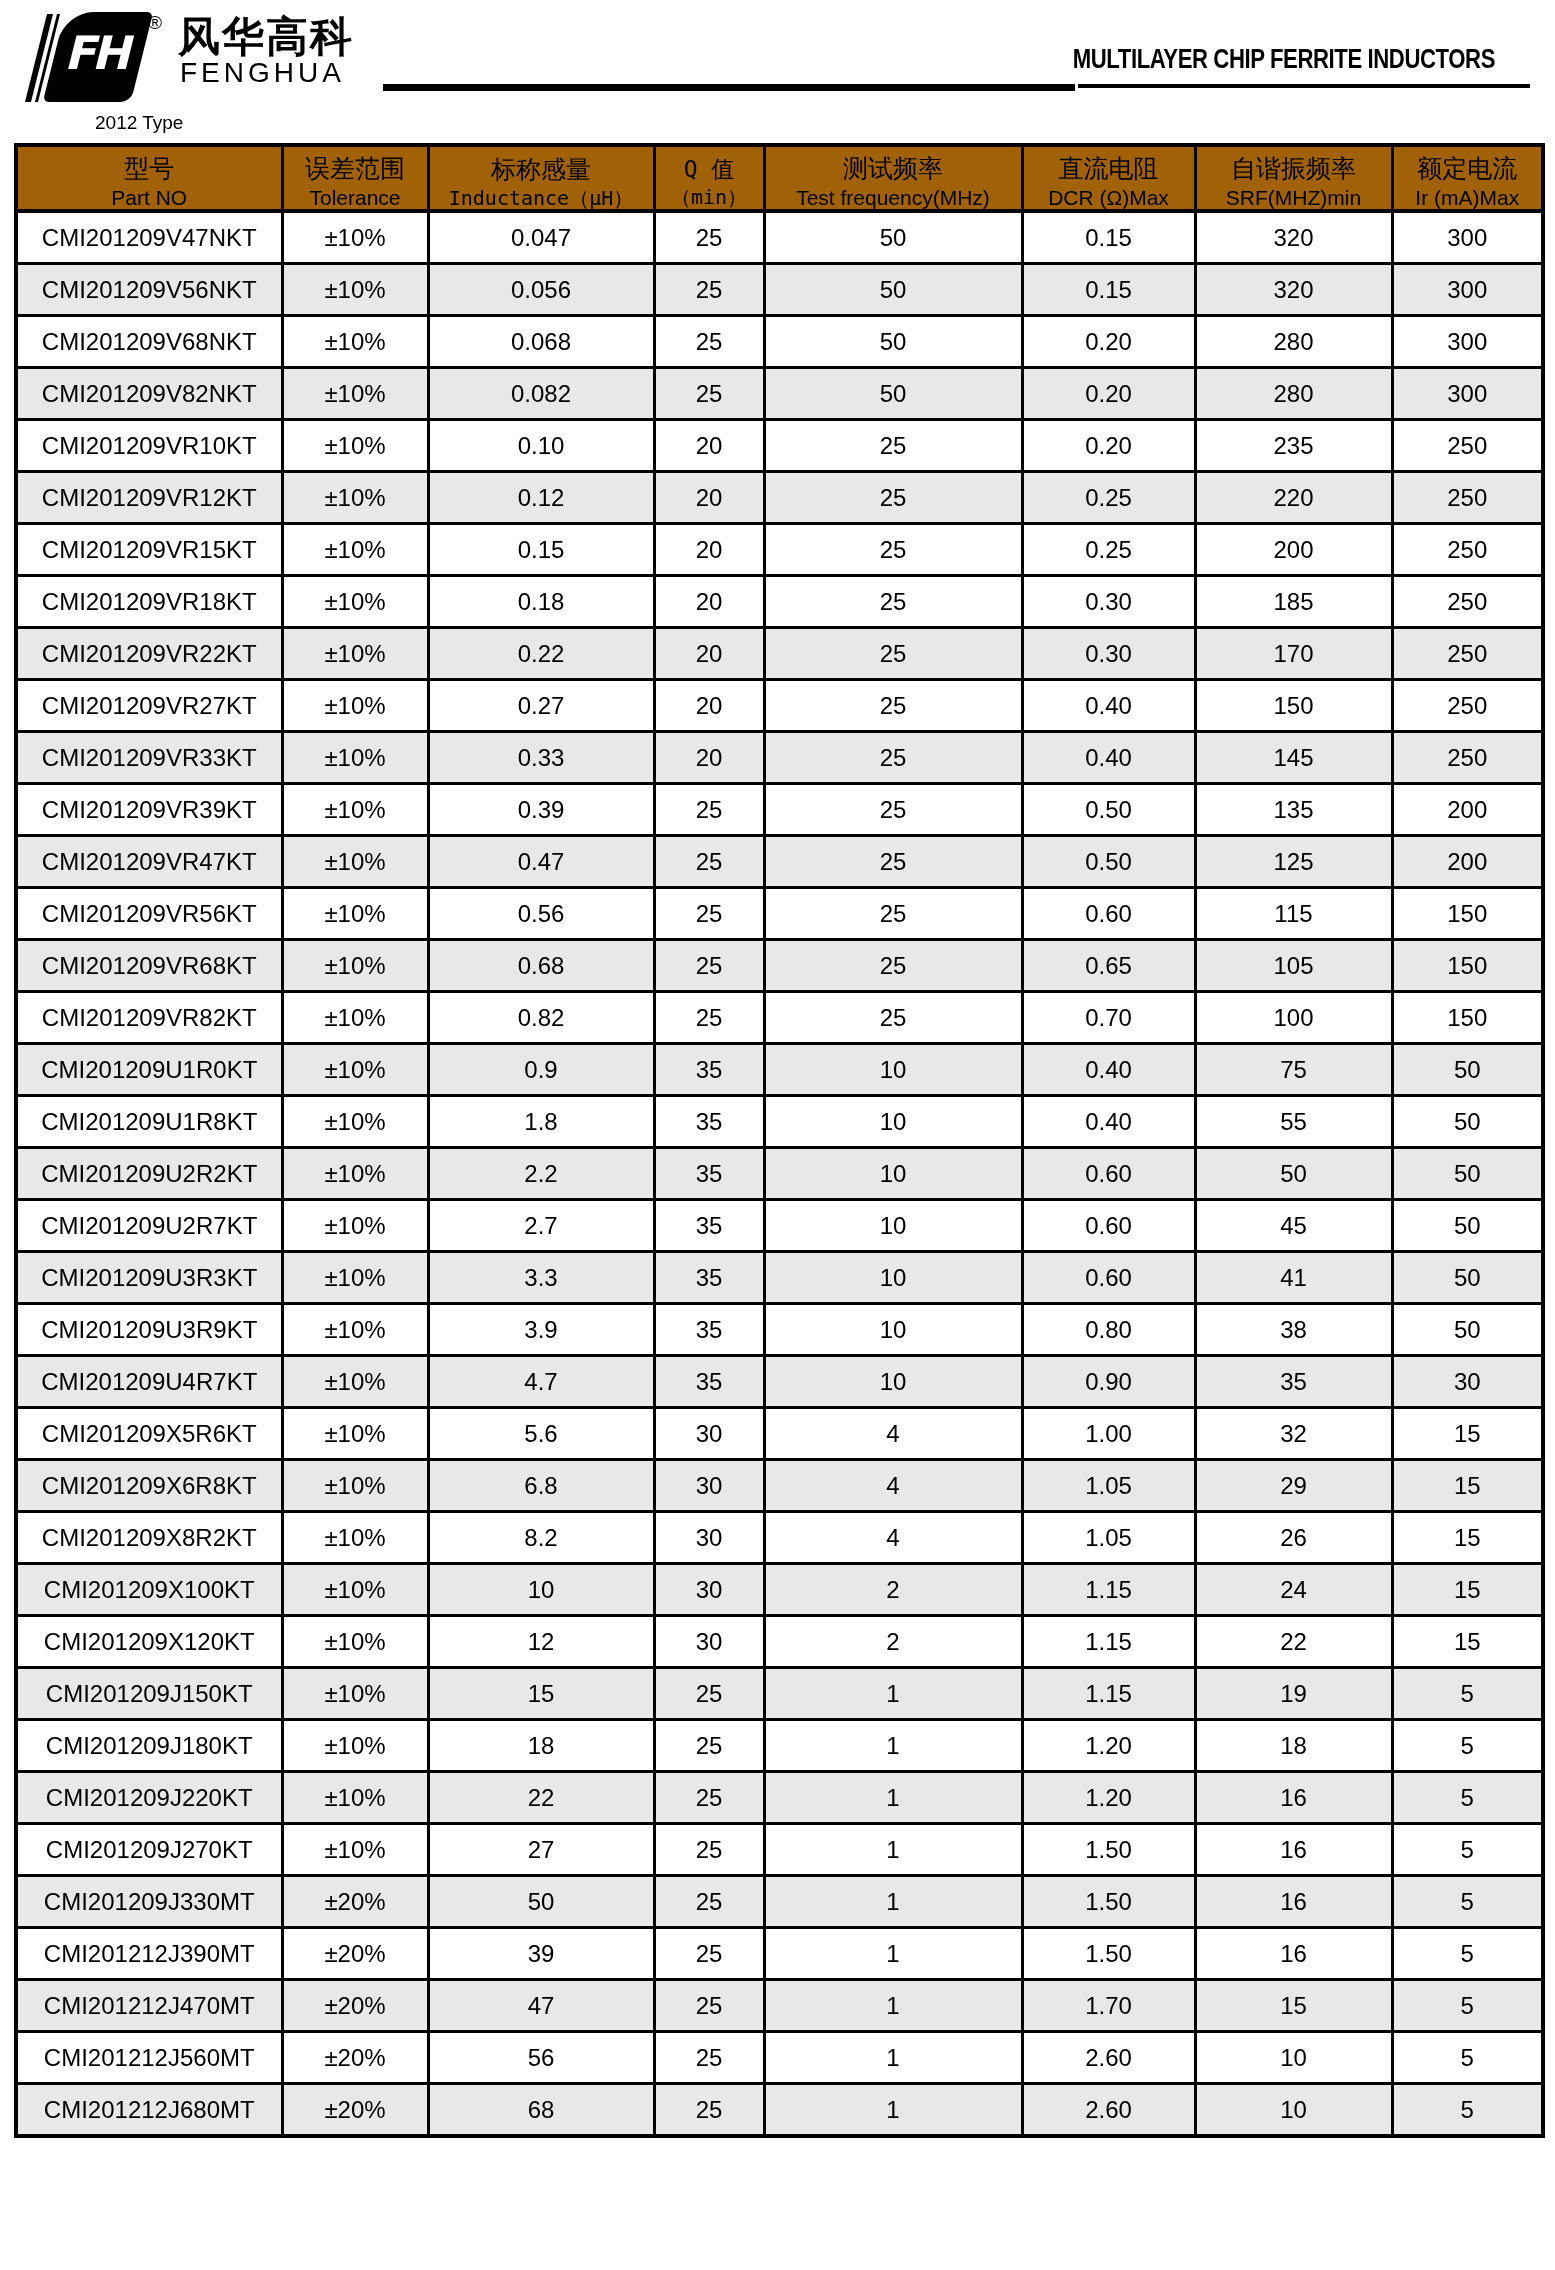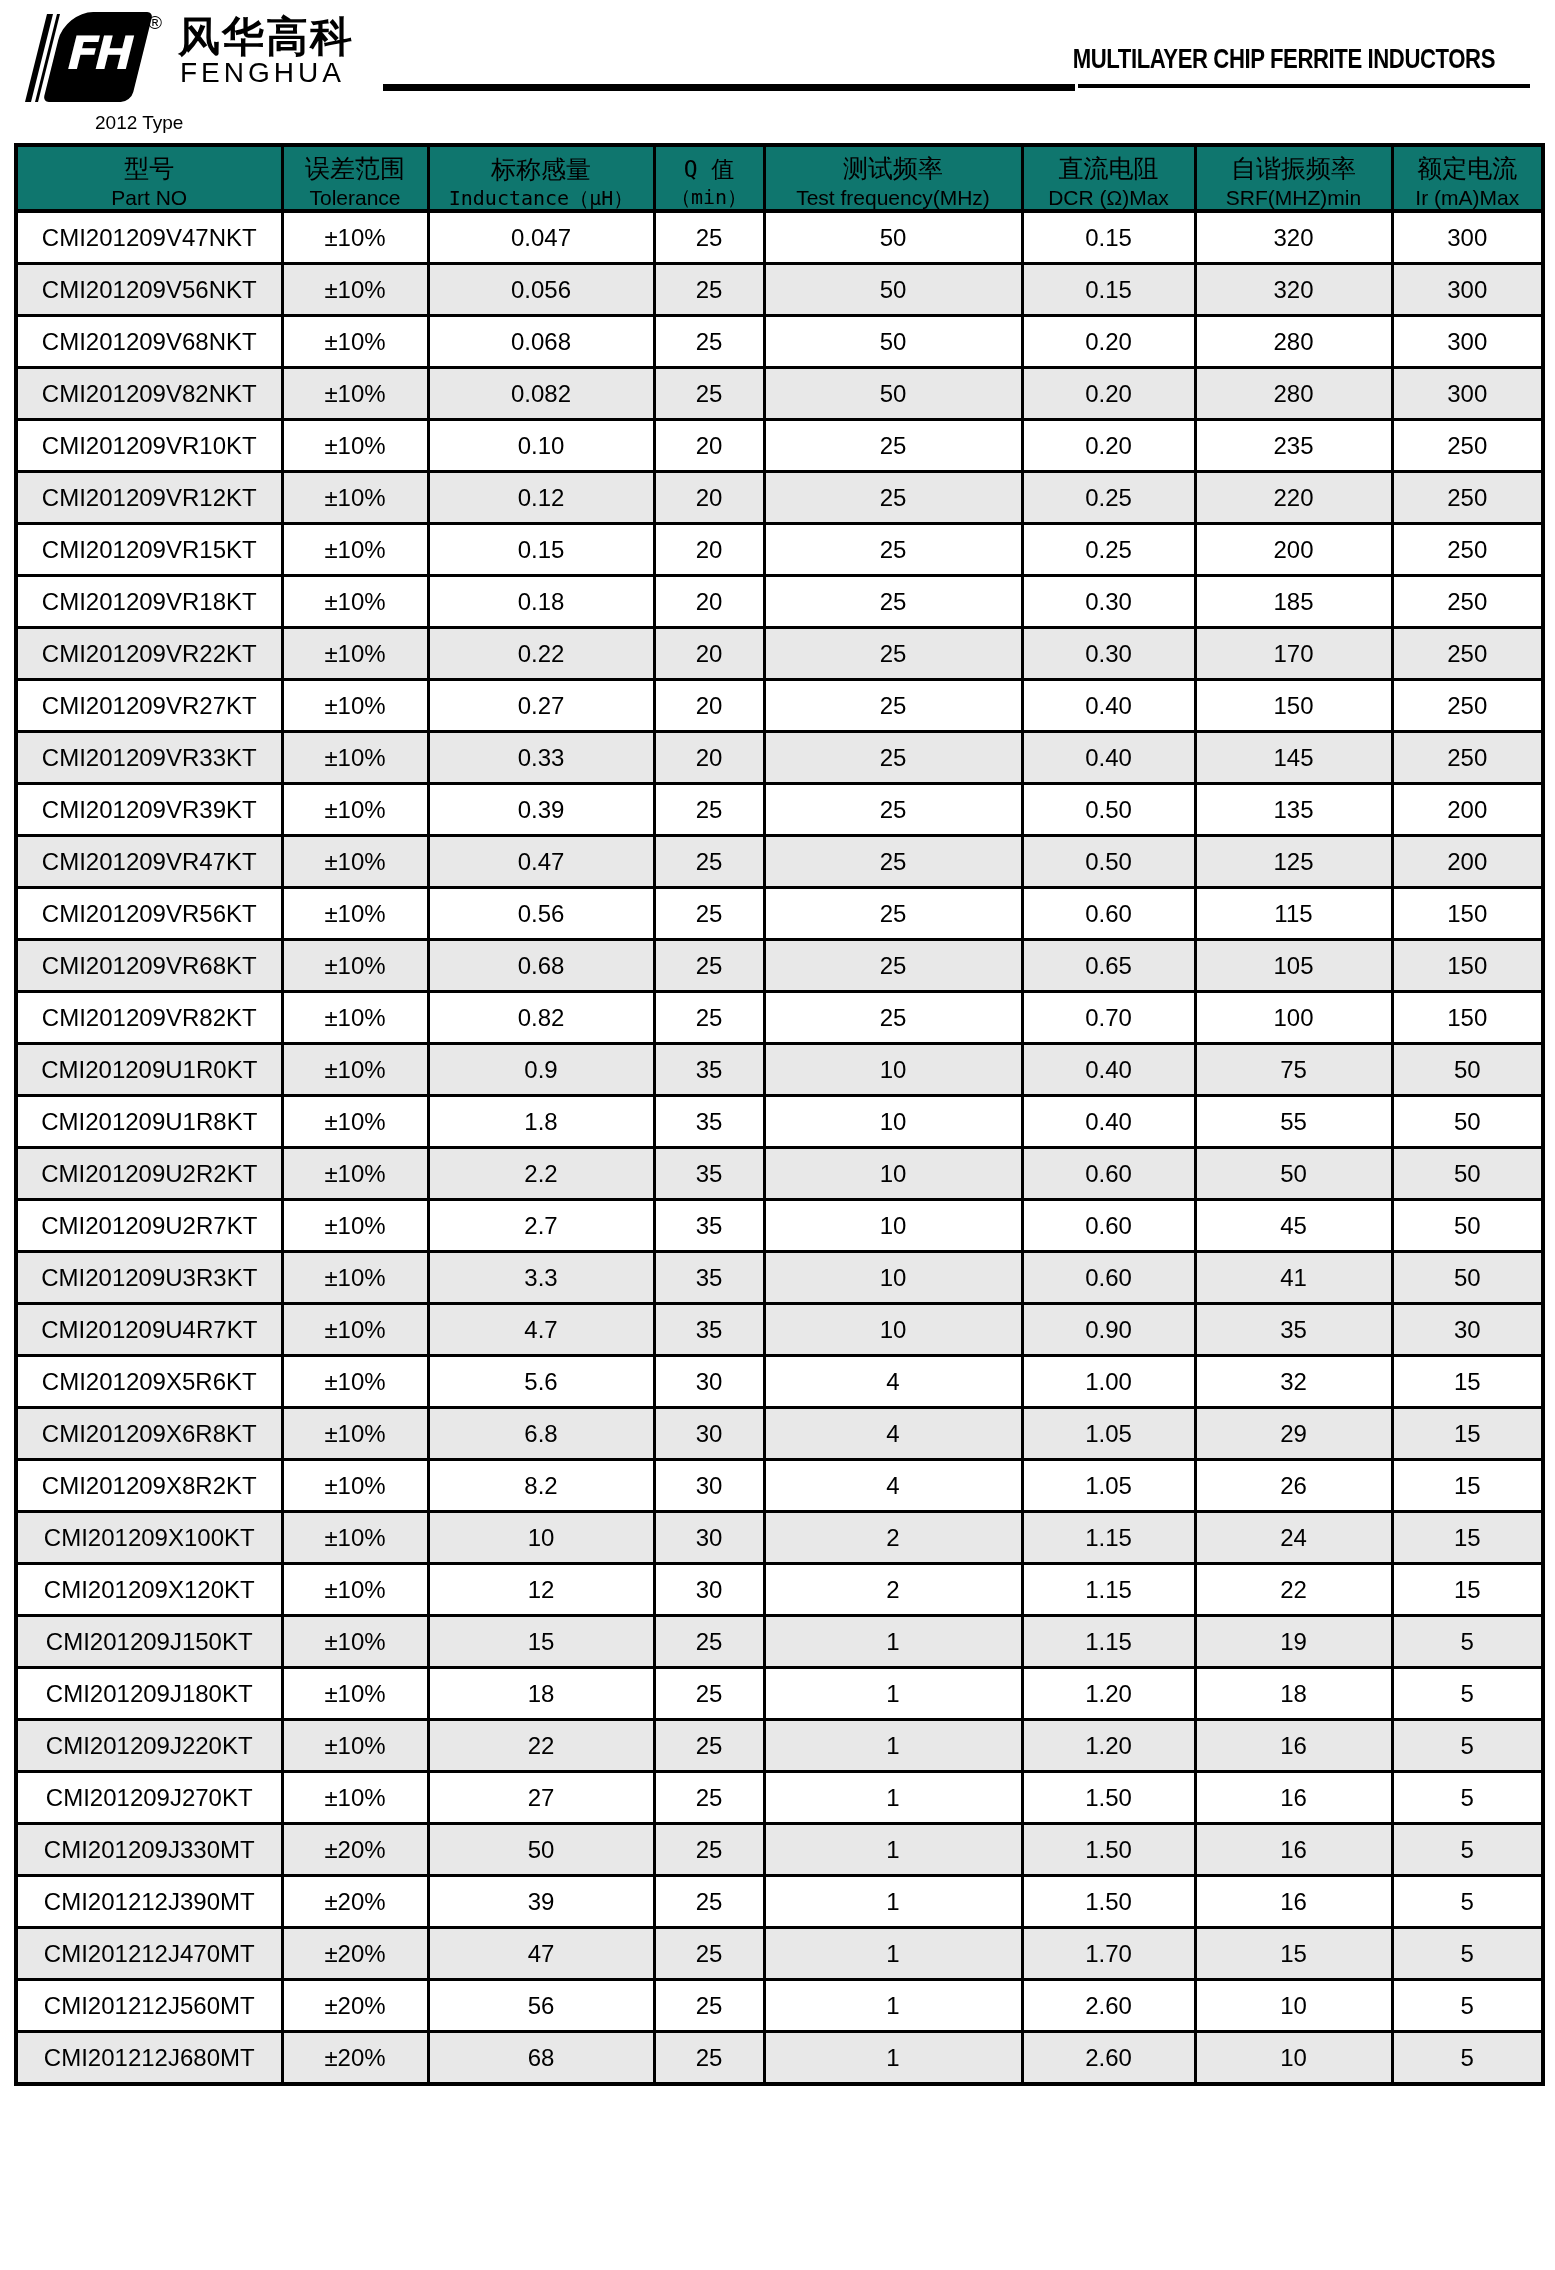--- a/index.html
+++ b/index.html
@@ -21,21 +21,21 @@
   .doc-title{position:absolute;right:60px;top:44px;font-size:27px;font-weight:900;letter-spacing:-0.5px;
              transform:scaleX(0.82);transform-origin:right center;white-space:nowrap;}
 
   .section-title{position:absolute;left:95px;top:112px;font-size:19px;}
 
   
   table.spec{position:absolute;left:14px;top:143px;width:1527px;border-collapse:collapse;
              table-layout:fixed;border:4px solid #000;}
   table.spec th,table.spec td{border:3px solid #000;text-align:center;vertical-align:middle;
              padding:0;overflow:hidden;white-space:nowrap;}
-  table.spec th{background:#0f766e;height:62px;font-weight:400;border-bottom:4px solid #000;}
+  table.spec th{background:#a16207;height:62px;font-weight:400;border-bottom:4px solid #000;}
   table.spec td{height:49px;font-size:24px;background:#ffffff;}
   table.spec tr.shaded td{background:#e8e8e8;}
   .th-cn{font-size:25px;line-height:1;margin:8px 0 6px 0;}
   .th-en{font-size:21px;line-height:1;margin:0 0 0 0;}
   .mono{font-family:"DejaVu Sans Mono", monospace;font-size:20px;}
 </style>
 </head>
 <body>
 
 <div class="page">
@@ -305,20 +305,30 @@
         <tr class="shaded">
           <td>CMI201209U3R3KT</td>
           <td>±10%</td>
           <td>3.3</td>
           <td>35</td>
           <td>10</td>
           <td>0.60</td>
           <td>41</td>
           <td>50</td>
         </tr>
+        <tr>
+          <td>CMI201209U3R9KT</td>
+          <td>±10%</td>
+          <td>3.9</td>
+          <td>35</td>
+          <td>10</td>
+          <td>0.80</td>
+          <td>38</td>
+          <td>50</td>
+        </tr>
         <tr class="shaded">
           <td>CMI201209U4R7KT</td>
           <td>±10%</td>
           <td>4.7</td>
           <td>35</td>
           <td>10</td>
           <td>0.90</td>
           <td>35</td>
           <td>30</td>
         </tr>

